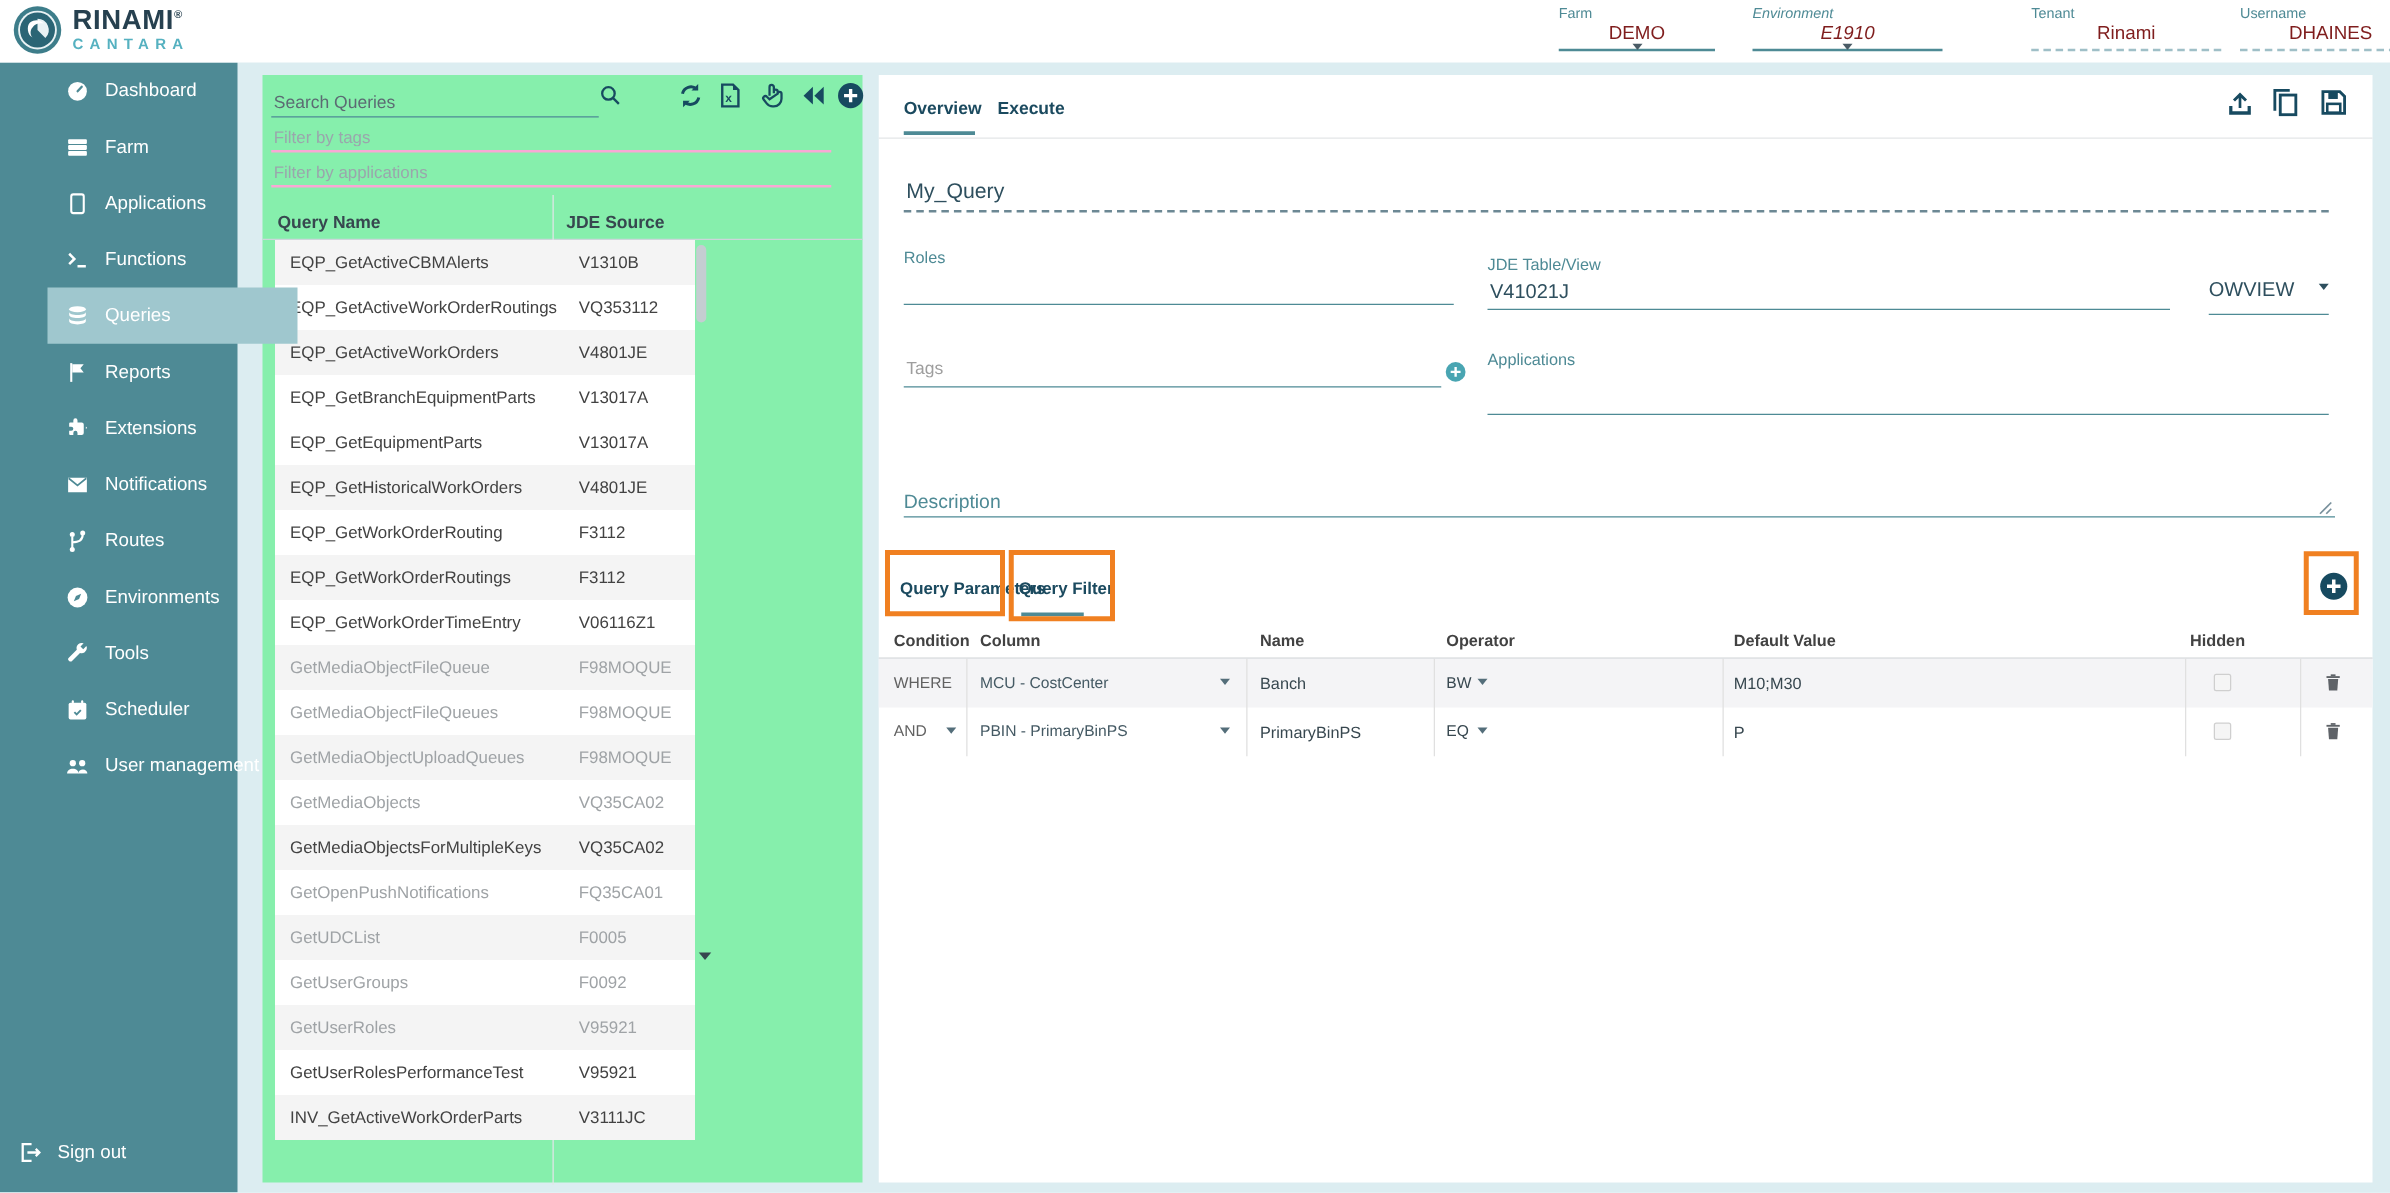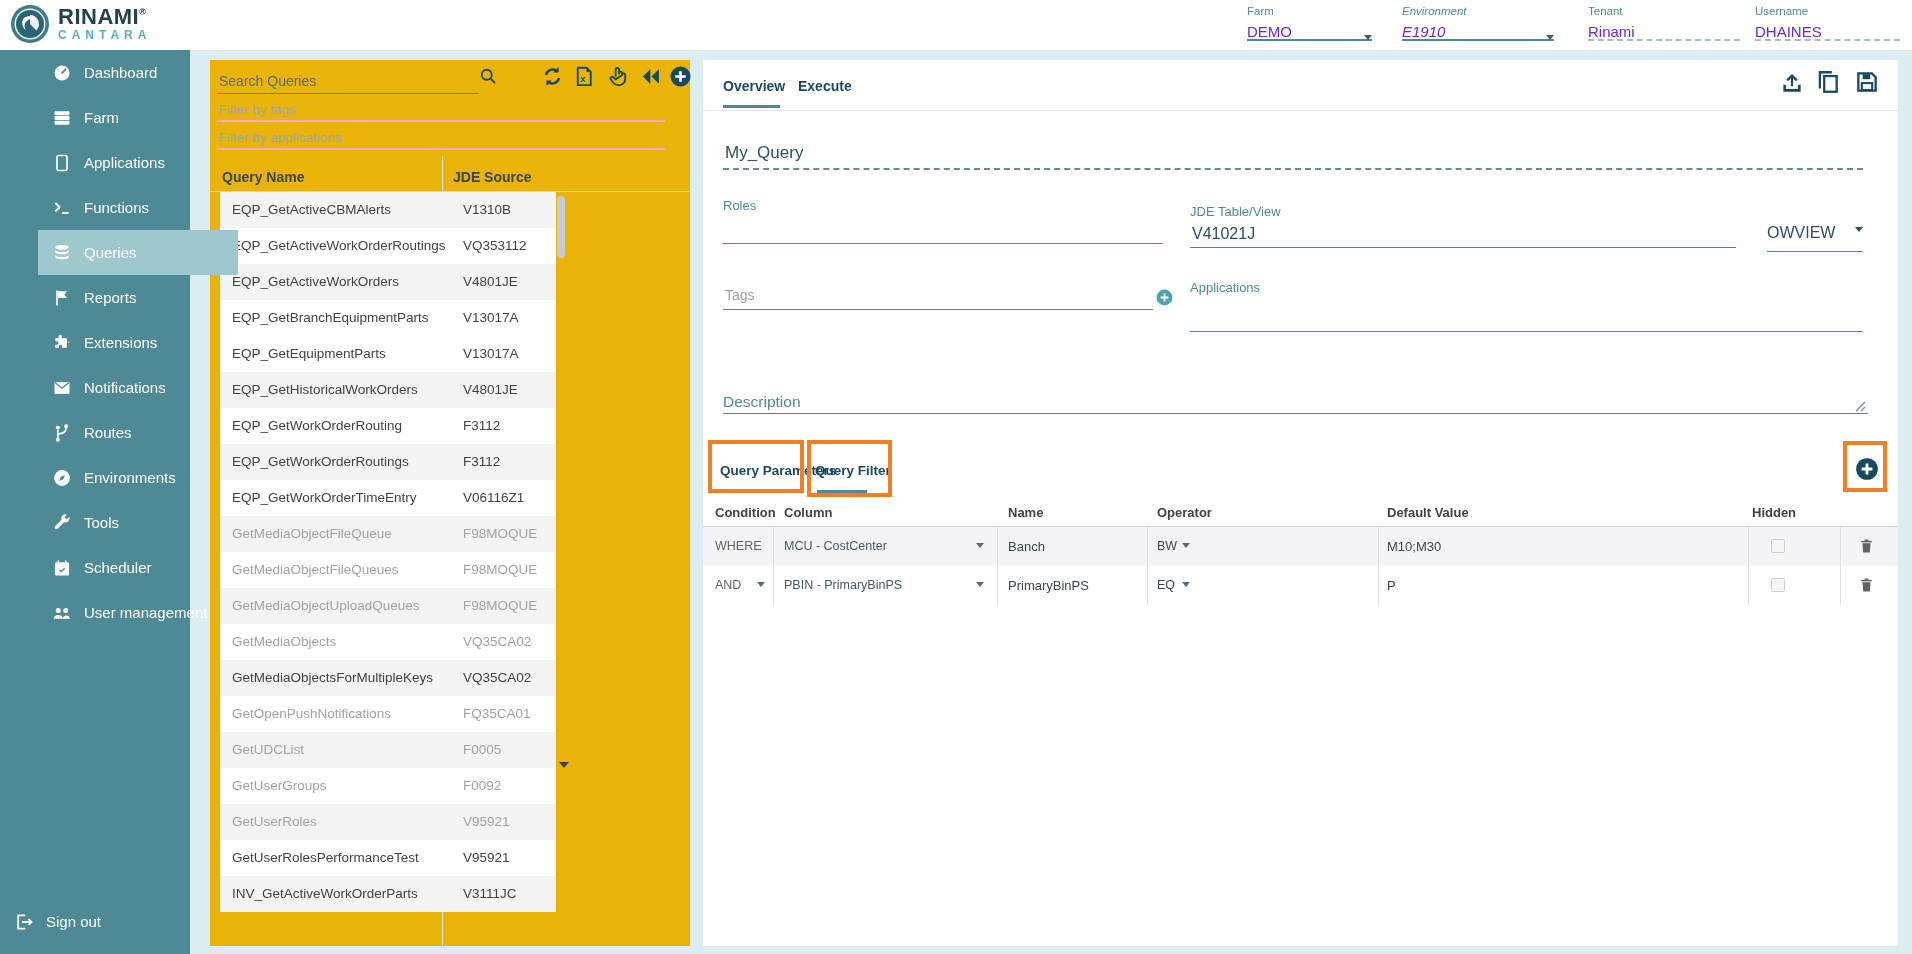--- a/index.html
+++ b/index.html
@@ -7,35 +7,35 @@
   #stage{position:relative;width:1912px;height:954px;background:#dcedf1;overflow:hidden;}
 
   
   #appbar{position:absolute;left:0;top:0;width:1912px;height:50px;background:#ffffff;z-index:5;}
   #logo{position:absolute;left:10px;top:4px;display:flex;align-items:center;gap:8px;}
   #logo-text .l1{font-size:22px;font-weight:800;color:#26404f;letter-spacing:.5px;line-height:20px;}
   #logo-text .reg{font-size:9px;vertical-align:top;color:#26404f;font-weight:700;}
   #logo-text .l2{font-size:12px;font-weight:700;color:#55b1c0;letter-spacing:5px;line-height:14px;}
   .hfield{position:absolute;top:5px;height:36px;}
   .hfield .hlabel{display:block;font-size:11.5px;color:#4e8a95;line-height:13px;}
-  .hfield .hval{display:flex;align-items:flex-end;justify-content:space-between;font-size:15px;color:#6d28d9;height:22px;}
+  .hfield .hval{display:flex;align-items:center;justify-content:space-between;font-size:15px;color:#7f1d1d;height:22px;flex-direction:column;}
   .hfield.select{border-bottom:2px solid #4e8a95;}
-  .hfield.readonly{border-bottom:2px dashed #9fbfc7;}
+  .hfield.readonly{border-bottom:2px dashed #9fbfc7;margin-left:37px;}
   .caret{width:0;height:0;border-left:4.5px solid transparent;border-right:4.5px solid transparent;border-top:5px solid #4a5b66;}
 
   
   #sidebar{position:absolute;left:0;top:50px;width:190px;height:904px;background:#4e8a95;z-index:4;padding-left:38px;}
   .sbitem{position:relative;display:flex;align-items:center;height:45px;width:190px;color:#ffffff;cursor:pointer;}
   .sbitem .sbicon{position:absolute;left:14px;width:20px;height:20px;display:flex;align-items:center;justify-content:center;}
   .sbitem .sblabel{position:absolute;left:46px;font-size:15px;}
   .sbitem.active{background:#9fc7ce;width:200px;}
   #signout{position:absolute;bottom:10px;left:0;}
 
   
-  #listpanel{position:absolute;left:210px;top:60px;width:480px;height:886px;background:#eab308;text-decoration:underline;}
+  #listpanel{position:absolute;left:210px;top:60px;width:480px;height:886px;background:#86efac;text-decoration:underline;}
   #search-input{position:absolute;left:7px;top:8px;width:262px;height:26px;border:none;outline:none;border-bottom:1.5px solid #4e8a95;font-size:14px;color:#455a64;background:transparent;}
   #search-input::placeholder{color:#5c6b73;opacity:1;}
   .ltool{position:absolute;top:4px;width:24px;height:24px;color:#174a60;display:flex;align-items:center;justify-content:center;cursor:pointer;}
   #list-filter-tags,#list-filter-apps{position:absolute;left:7px;width:448px;height:24px;border:none;outline:none;border-bottom:2px solid #f9a8d4;font-size:13.5px;color:#455a64;background:transparent;}
   #list-filter-tags::placeholder,#list-filter-apps::placeholder{color:#9aa6ac;opacity:1;}
   #list-head{position:absolute;left:0;top:96px;width:480px;height:36px;border-bottom:1px solid #ccd6da;}
   #list-head .lh{position:absolute;top:0;font-size:14px;font-weight:700;color:#37474f;margin-top:13px;}
   #list-rows{position:absolute;left:0;top:132px;width:346px;height:756px;overflow:hidden;padding-left:10px;}
   .qrow{position:relative;width:346px;height:36px;background:#ffffff;cursor:pointer;}
   .qrow.odd{background:#f4f4f4;}

